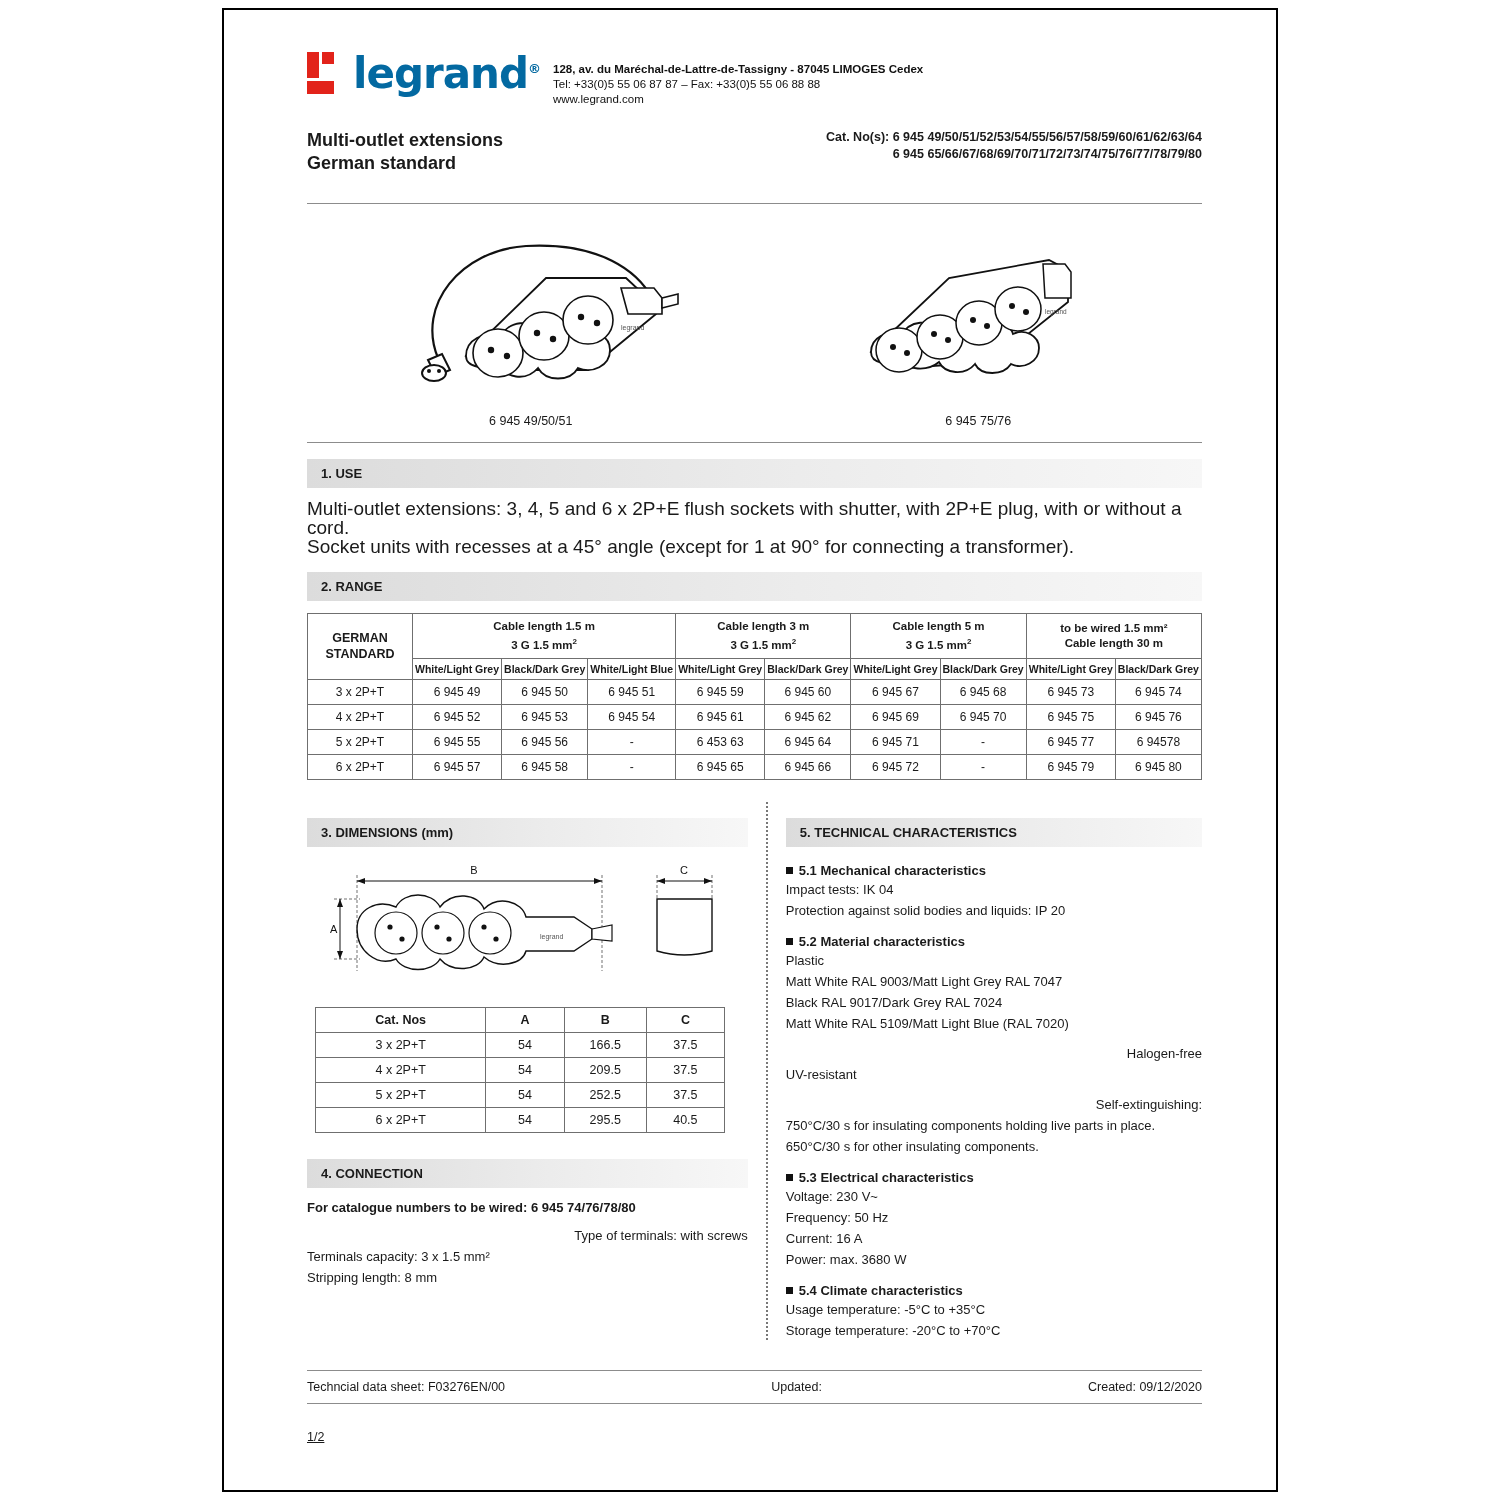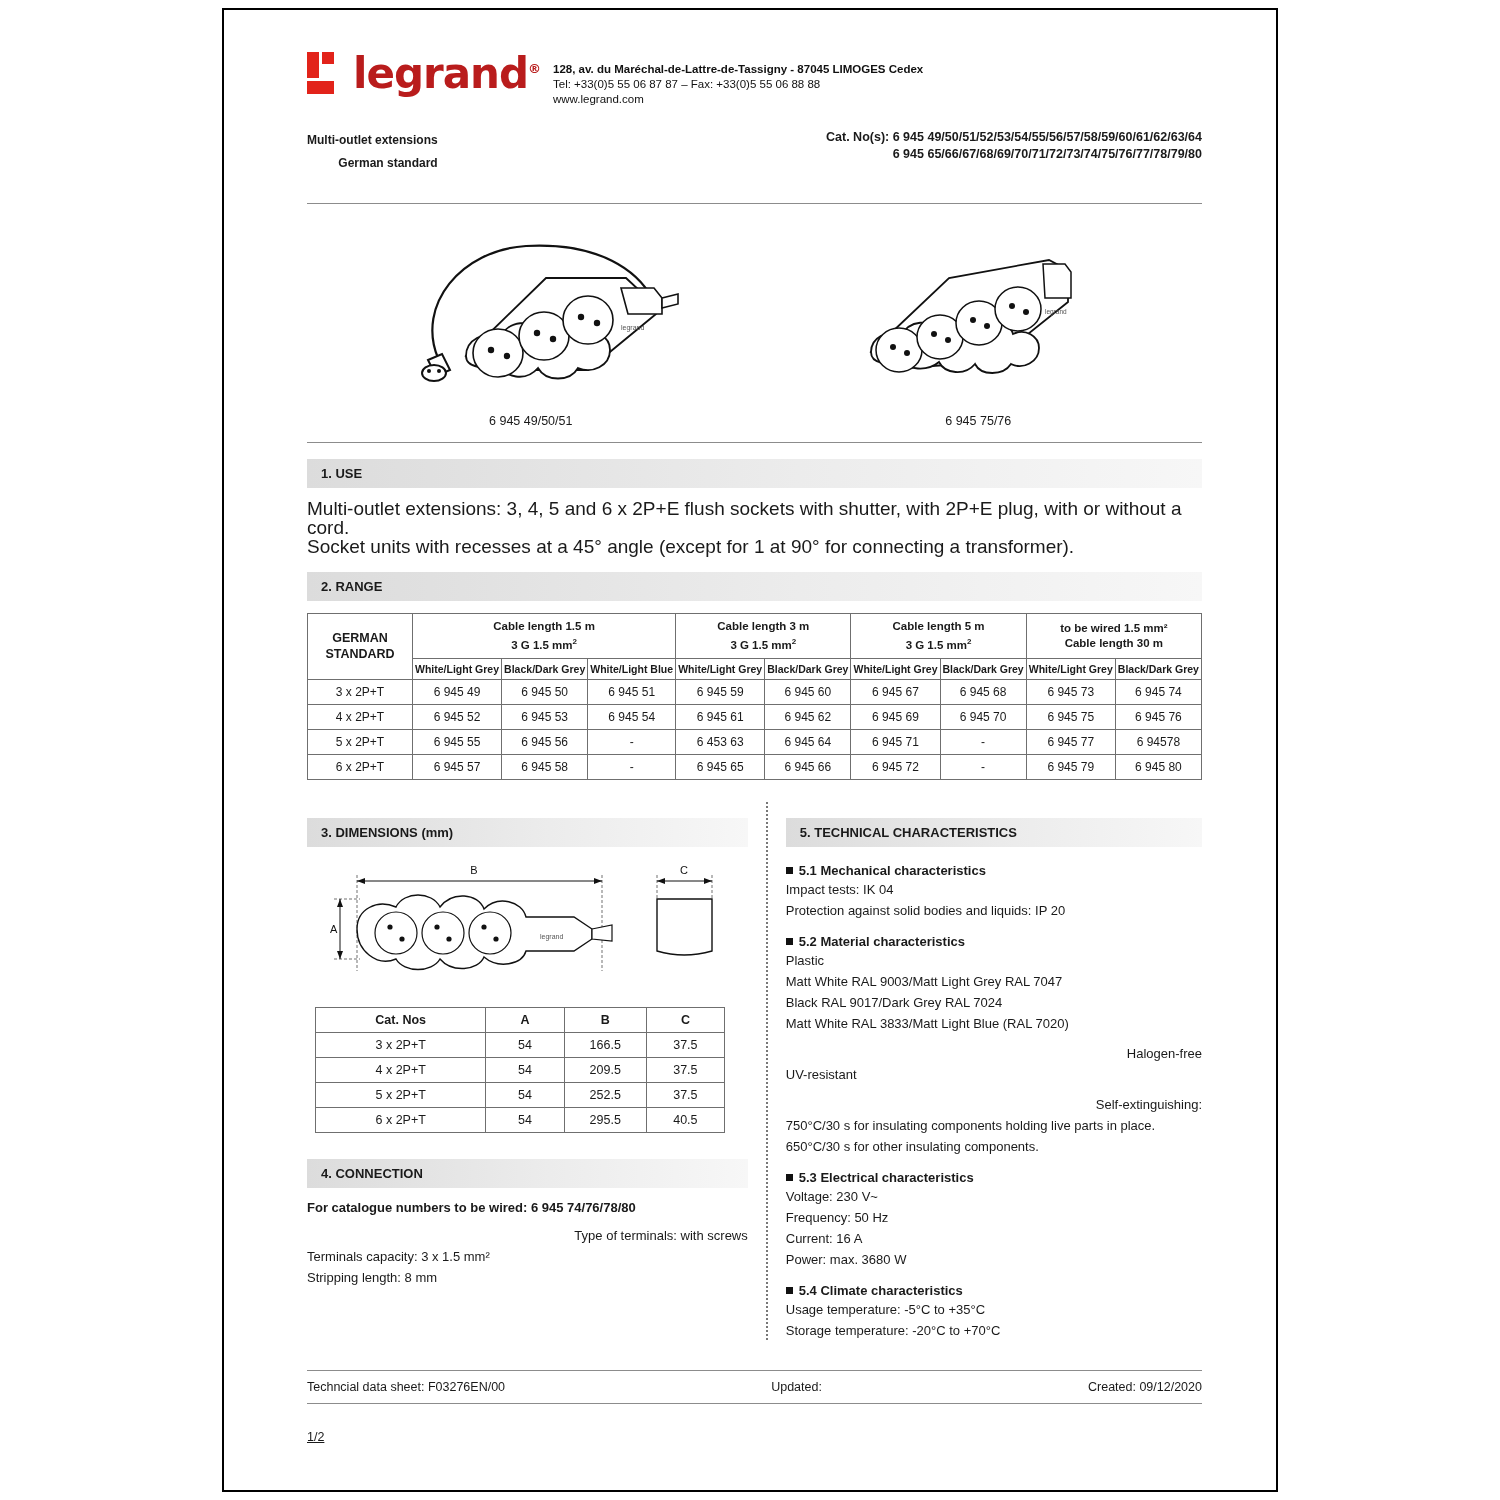--- a/index.html
+++ b/index.html
@@ -28,35 +28,35 @@
   .header { display: flex; align-items: flex-start; }
   .logo-wrap { display: flex; align-items: flex-start; width: 246px; }
   .logo-mark {
     width: 40px; height: 42px; position: relative; margin-right: 6px; margin-top: 4px;
   }
   .logo-mark .bar1 { position: absolute; left: 0; top: 0; width: 12px; height: 26px; background: #e2231a; }
   .logo-mark .bar2 { position: absolute; left: 15px; top: 0; width: 12px; height: 12px; background: #e2231a; }
   .logo-mark .bar3 { position: absolute; left: 0; top: 29px; width: 27px; height: 13px; background: #e2231a; }
   .logo-text {
     font-family: "DejaVu Sans", sans-serif;
-    font-weight: bold; font-size: 42px; color: #b91c1c;
+    font-weight: bold; font-size: 42px; color: #0369a1;
     letter-spacing: -1px; line-height: 42px; text-align: center;
   }
   .logo-reg { font-size: 13px; vertical-align: super; }
   .addr {
     font-size: 11.5px; line-height: 15px; color: #111; padding-top: 14px;
   }
   .addr div:first-child { font-weight: bold; }
 
   
   .title-row {
     display: flex; justify-content: space-between; align-items: flex-start;
     margin-top: 22px;
   }
-  .doc-title { font-size: 12px; font-weight: bold; line-height: 23px; text-align: right; }
+  .doc-title { font-size: 18px; font-weight: bold; line-height: 23px; }
   .cat-nos { text-align: right; font-size: 12.5px; font-weight: bold; line-height: 17px; }
 
   .rule { border-top: 1px solid #8c8c8c; margin-top: 28px; }
 
   
   .products { display: flex; margin-top: 6px; }
   .prod { width: 50%; text-align: center; }
   .prod .caption { font-size: 12.5px; margin-top: 4px; }
   .prod svg { display: block; margin: 0 auto; }
 
@@ -385,21 +385,21 @@
         <div class="secbar grad">5. TECHNICAL CHARACTERISTICS</div>
 
         <div class="sub-h" style="margin-top:16px;"><span class="sq"></span><span>5.1 Mechanical characteristics</span></div>
         <div class="p">Impact tests: IK 04</div>
         <div class="p">Protection against solid bodies and liquids: IP 20</div>
 
         <div class="sub-h" style="margin-top:14px;"><span class="sq"></span><span>5.2 Material characteristics</span></div>
         <div class="p">Plastic</div>
         <div class="p">Matt White RAL 9003/Matt Light Grey RAL 7047</div>
         <div class="p">Black RAL 9017/Dark Grey RAL 7024</div>
-        <div class="p">Matt White RAL 3833/Matt Light Blue (RAL 7020)</div>
+        <div class="p">Matt White RAL 5109/Matt Light Blue (RAL 7020)</div>
         <div class="p gap">Halogen-free</div>
         <div class="p">UV-resistant</div>
         <div class="p gap">Self-extinguishing:</div>
         <div class="p">750°C/30 s for insulating components holding live parts in place.</div>
         <div class="p">650°C/30 s for other insulating components.</div>
 
         <div class="sub-h" style="margin-top:14px;"><span class="sq"></span><span>5.3 Electrical characteristics</span></div>
         <div class="p">Voltage: 230 V~</div>
         <div class="p">Frequency: 50 Hz</div>
         <div class="p">Current: 16 A</div>

